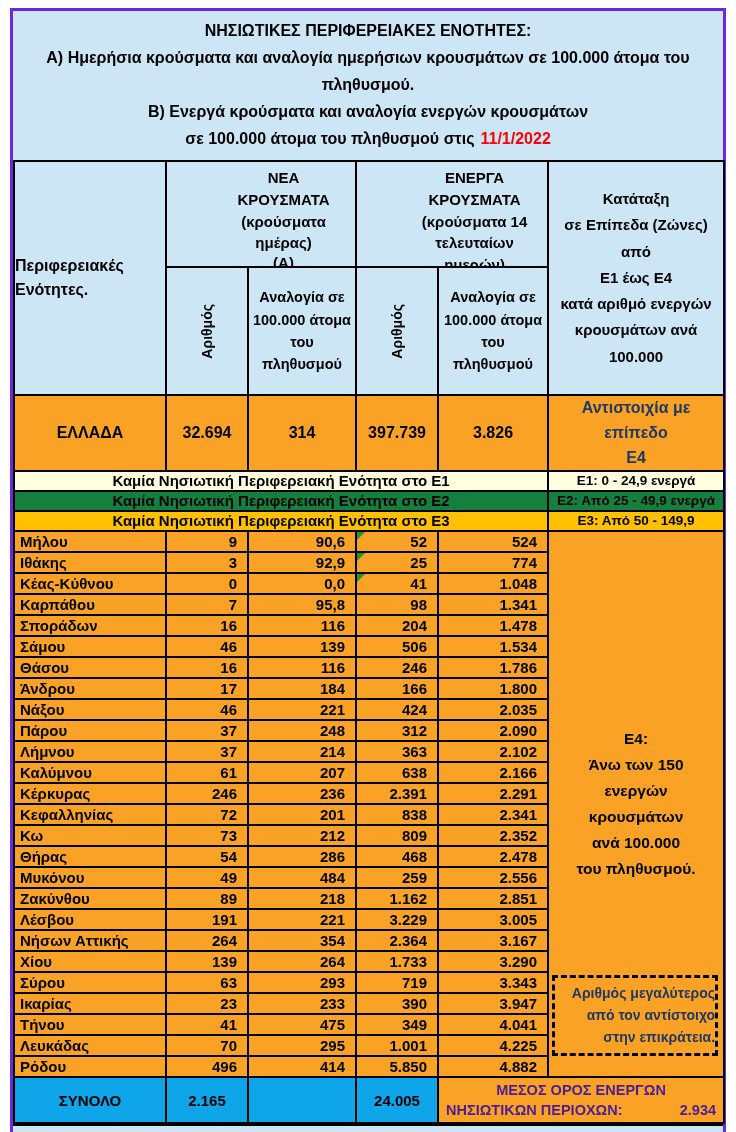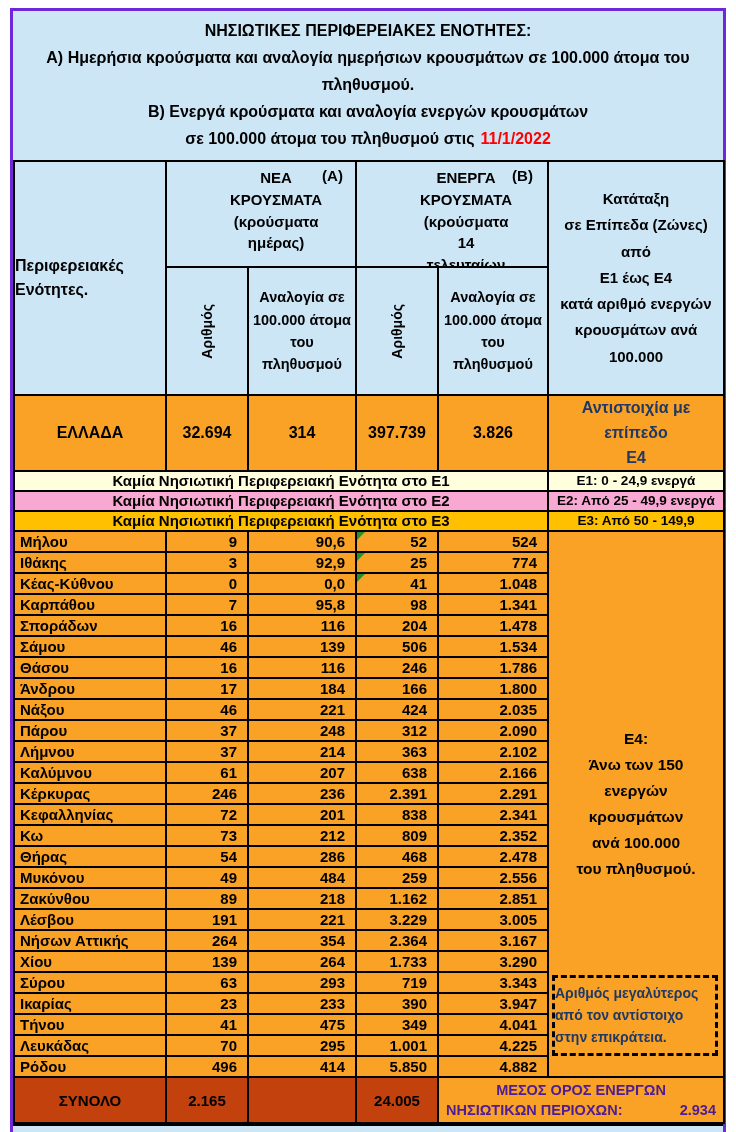--- a/index.html
+++ b/index.html
@@ -9,51 +9,51 @@
   .title-block { background:#CDE6F6; text-align:center; font-weight:bold; font-size:16px;
                  line-height:27px; padding:6px 6px 8px; color:#000; }
   .red { color:#FF0000; margin-left:6px; }
 
   table { border-collapse:collapse; table-layout:fixed; width:710px; }
   td, th { border:2px solid #000; font-weight:bold; color:#000; overflow:hidden; padding:0; }
 
   thead th { background:#CDE6F6; }
   th.region-hd { font-size:16px; line-height:1.5; text-align:left; }
   th.group-hd { height:106px; vertical-align:top; }
-  .gwrap { display:flex; flex-direction:row; justify-content:space-between; height:102px; padding:5px 18px 6px;margin-left:45px; }
+  .gwrap { display:flex; flex-direction:column; justify-content:space-between; height:102px; padding:5px 18px 6px;margin-left:45px; }
   .gtitle { font-size:15px; line-height:1.45; text-align:center; }
   .glabel { font-size:15px; text-align:center; }
   th.sub-hd { height:128px; }
   .vtext { writing-mode:vertical-rl; transform:rotate(180deg); margin:0 auto; font-size:14px; }
   th.ratio-hd { font-size:14.5px; line-height:1.55; text-align:center; padding:0 2px; }
   th.zones-hd { font-size:15px; line-height:1.75; white-space:pre-line; text-align:center; vertical-align:middle; }
 
   tr.greece td { background:#FAA226; text-align:center; font-size:16px; height:44px; }
   td.zone-note { font-size:13px; color:#1F3864; white-space:pre-line; line-height:1.55; }
 
   td.z-left  { text-align:center; font-size:15px; height:20px; line-height:18px; }
   td.z-right { text-align:center; font-size:13.5px; line-height:16px; }
   tr.e1 td { background:#FFFFDE; }
-  tr.e2 td { background:#f9a8d4; }
+  tr.e2 td { background:#15803d; }
   tr.e3 td { background:#FFC000; }
 
   tbody.islands td { background:#FAA226; height:19.5px; line-height:19px; font-size:15px; }
   td.iname { text-align:left; padding-left:5px; }
   td.num   { text-align:right; padding-right:10px; }
   td.flagged { position:relative; }
   td.flagged::before { content:""; position:absolute; left:0; top:0; width:0; height:0;
                        border-top:8px solid #269326; border-right:8px solid transparent; }
 
   td.zone-big { background:#FAA226; position:relative; vertical-align:middle; text-align:center; }
   .e4-note { white-space:pre-line; font-size:15.5px; line-height:26px; }
   .dashed-box { position:absolute; left:3px; right:5px; bottom:20px; border:3px dashed #000;
                 white-space:pre-line; font-size:14px; line-height:1.55; color:#1F3864;
-                padding:5px 0; text-align:left; }
-
-  tr.totals td { background:#c2410c; text-align:center; font-size:15px; height:46px; }
+                padding:5px 0; text-align:right; }
+
+  tr.totals td { background:#0ea5e9; text-align:center; font-size:15px; height:46px; }
   tr.totals td.avg { background:#FAA226; color:#4c1d95; font-size:14.5px; padding:2px 7px; vertical-align:middle; }
   .avg-line1 { text-align:center; line-height:20px; }
   .avg-line2 { display:flex; justify-content:space-between; line-height:20px; }
 
   .footer { display:flex; justify-content:space-between; align-items:center; background:#CDE6F6;
             border-top:2px solid #000; padding:3px 8px; color:#1F3864; font-weight:bold; font-size:15px;
             height:32px; }
   .footer-right { display:flex; align-items:center; }
   .fb { width:25px; height:25px; background:#3D5A98; color:#fff; display:flex; align-items:center;
         justify-content:center; font-size:19px; border-radius:2px; margin-left:8px; font-weight:bold; }

